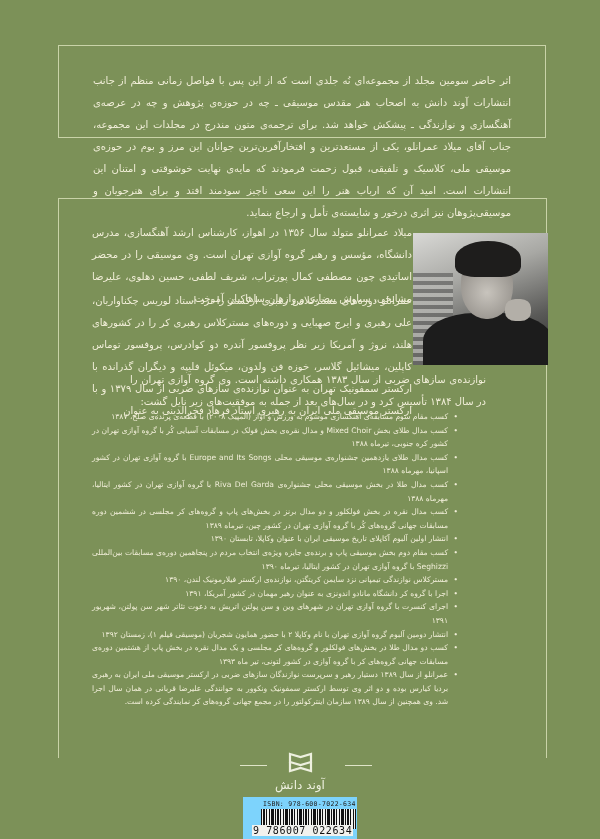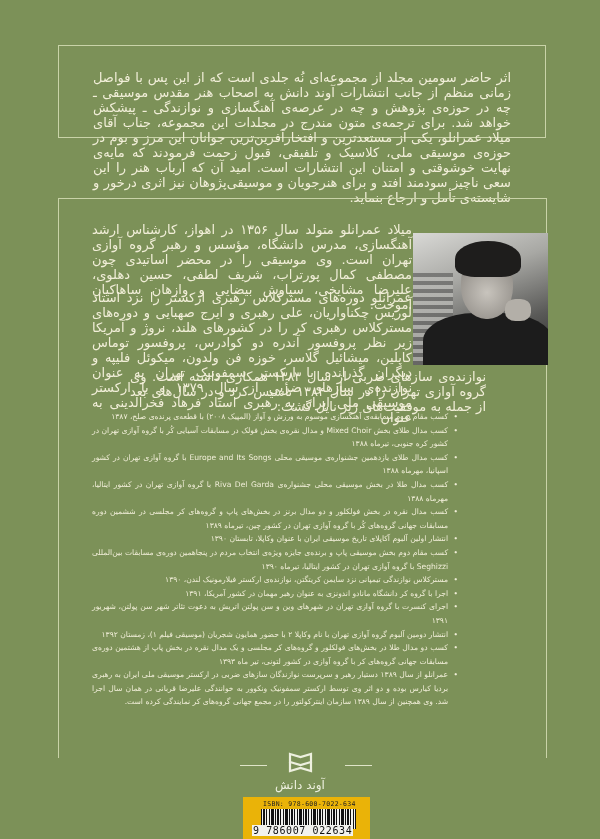--- a/index.html
+++ b/index.html
@@ -13,21 +13,21 @@
   .frame {
     position: absolute;
     border: 1px solid #c9d3a8;
     box-sizing: border-box;
   }
   #frame-top { left: 58px; top: 45px; width: 488px; height: 93px; }
   #frame-bio { left: 58px; top: 198px; width: 489px; height: 560px; border-bottom: none; }
   .para {
     position: absolute;
     direction: rtl; text-align: justify;
-    font-size: 13px; line-height: 15px;
+    font-size: 10px; line-height: 22px;
     color: #f1eed8;
   }
   #intro { left: 93px; top: 70px; width: 418px; }
   #bio1 { left: 92px; top: 222px; width: 320px; }
   #bio2 { left: 92px; top: 290px; width: 320px; }
   #bio3 { left: 92px; top: 369px; width: 356px; margin-left: 38px; }
   .photo {
     position: absolute; left: 413px; top: 233px; width: 135px; height: 132px;
     background: linear-gradient(160deg, #d9d9d6 0%, #a8a8a4 35%, #5a5a58 70%, #2a2a2a 100%);
     overflow: hidden;
@@ -77,22 +77,22 @@
   .pub-line.l { left: 240px; }
   .pub-line.r { left: 345px; }
   .pub-logo {
     position: absolute; left: 288px; top: 3px; width: 25px; height: 22px;
   }
   .pub-name {
     position: absolute; left: 270px; top: 29px; width: 60px; text-align: center;
     font-size: 12px; color: #eef0df; direction: rtl;
   }
   .barcode {
-    position: absolute; left: 243px; top: 797px; width: 127px; height: 42px;
-    background: #eab308;
+    position: absolute; left: 243px; top: 797px; width: 114px; height: 42px;
+    background: #7dd3fc;
   }
   .isbn-text {
     position: absolute; left: 20px; top: 3px; font-family: "DejaVu Sans Mono", monospace;
     font-size: 6.5px; color: #222; letter-spacing: .3px;
   }
   .bars {
     position: absolute; left: 18px; top: 12px; width: 95px; height: 20px;
     background: repeating-linear-gradient(90deg,
       #111 0 1px, #f2f2ee 1px 2px, #111 2px 4px, #f2f2ee 4px 5px,
       #111 5px 6px, #f2f2ee 6px 8px, #111 8px 9px, #f2f2ee 9px 10px,

